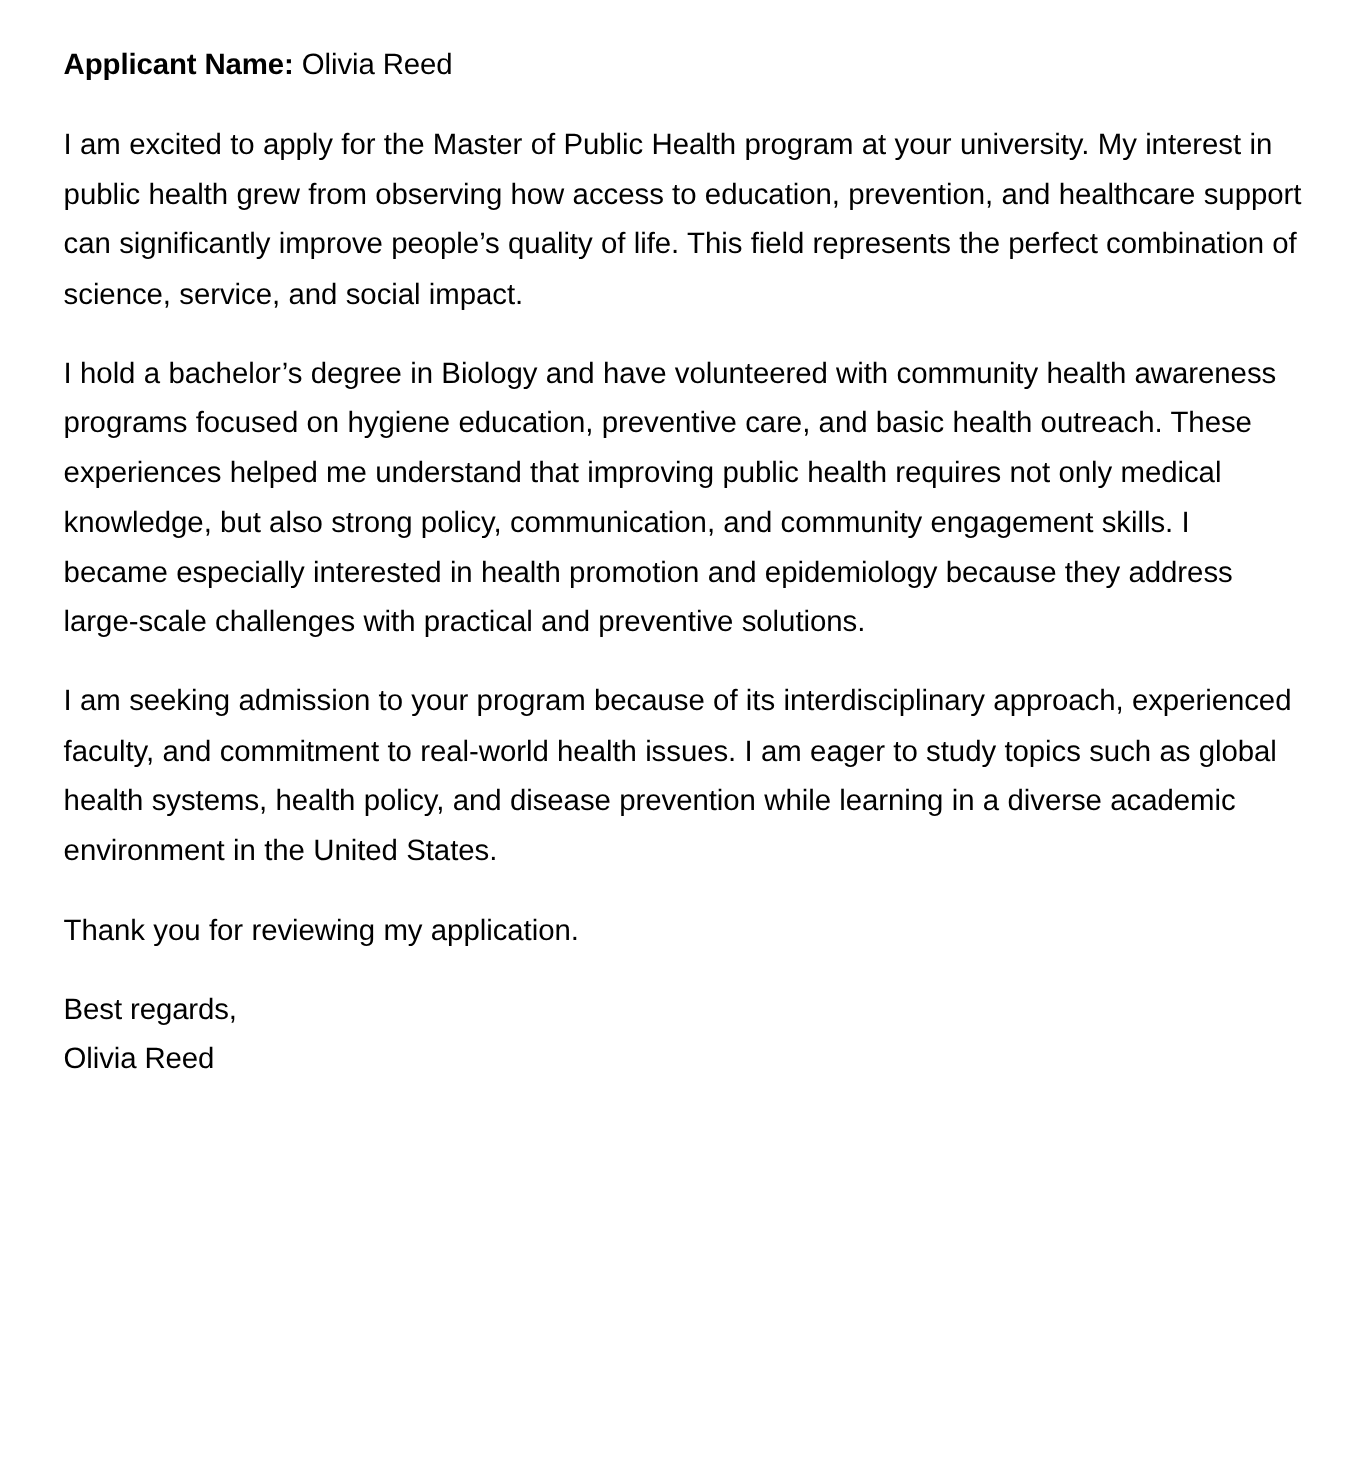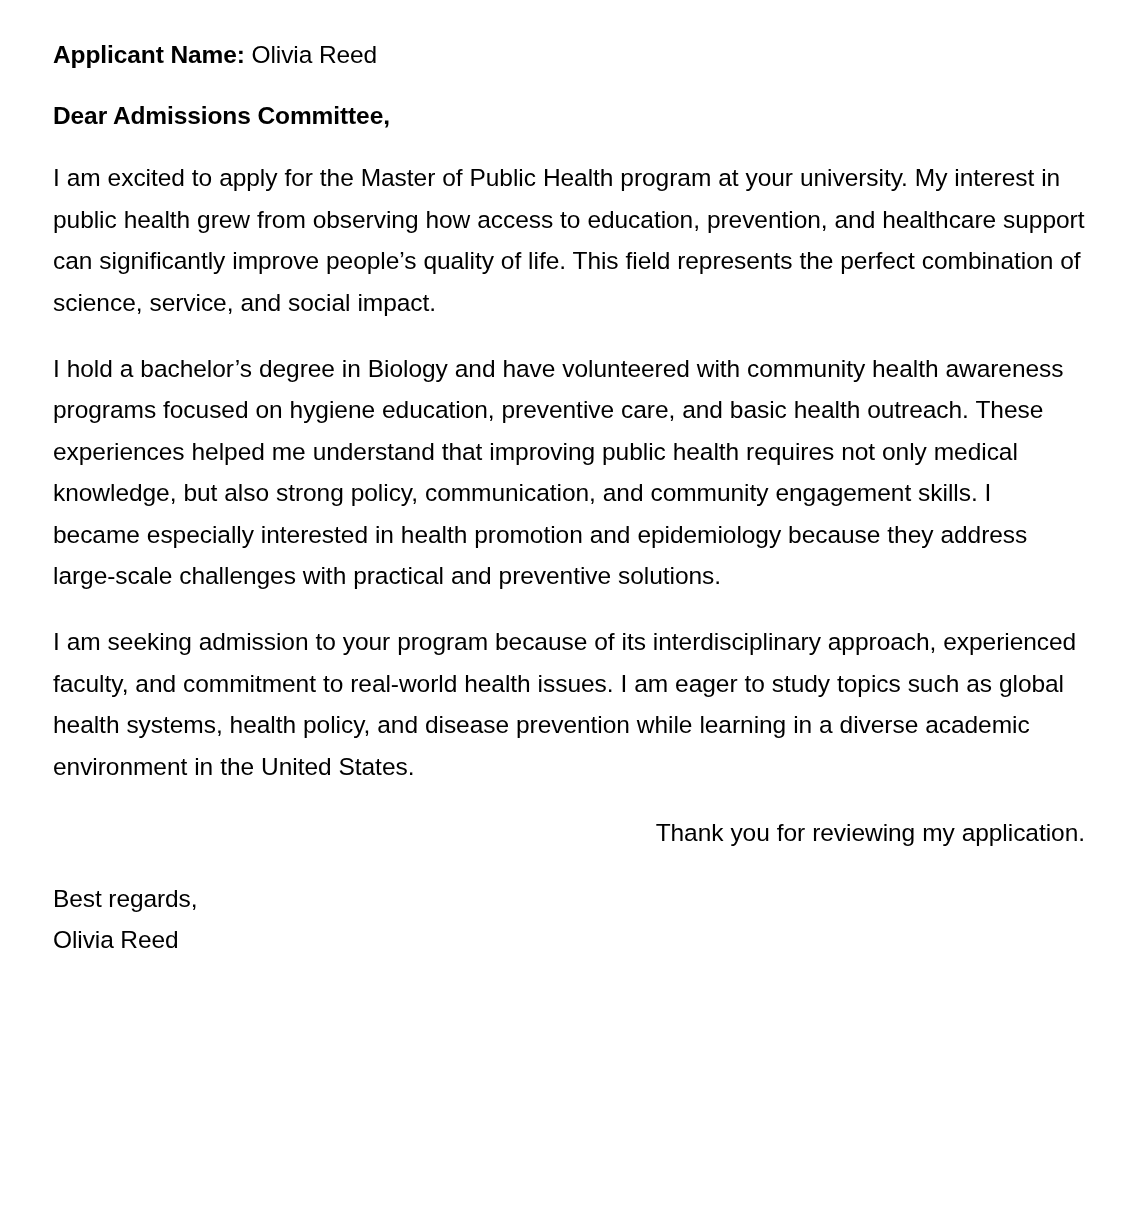--- a/index.html
+++ b/index.html
@@ -60,21 +60,20 @@
     margin-top: 21px;
     text-align: left;
     letter-spacing: -0.05px;
     word-spacing: 0.2px;
   }
   .para.first-para {
     margin-top: 24px;
   }
   .para.short-para {
     margin-top: 18px;
-    text-align: right;
   }
 
   
   .closing-block {
     margin-top: 18px;
   }
   .closing-line {
     font-size: 24.5px;
     line-height: 41px;
     letter-spacing: -0.1px;
@@ -89,21 +88,20 @@
 </head>
 <body>
 
 <div class="page">
   <div class="doc-body">
 
     <div class="meta-block">
       <div class="meta-line"><span class="meta-label">Applicant Name:</span><span class="meta-value"> Olivia Reed</span></div>
     </div>
 
-    <div class="salutation">Dear Admissions Committee,</div>
 
     <p class="para first-para">I am excited to apply for the Master of Public Health program at your university. My interest in public health grew from observing how access to education, prevention, and healthcare support can significantly improve people’s quality of life. This field represents the perfect combination of science, service, and social impact.</p>
     <p class="para">I hold a bachelor’s degree in Biology and have volunteered with community health awareness programs focused on hygiene education, preventive care, and basic health outreach. These experiences helped me understand that improving public health requires not only medical knowledge, but also strong policy, communication, and community engagement skills. I became especially interested in health promotion and epidemiology because they address large-scale challenges with practical and preventive solutions.</p>
     <p class="para">I am seeking admission to your program because of its interdisciplinary approach, experienced faculty, and commitment to real-world health issues. I am eager to study topics such as global health systems, health policy, and disease prevention while learning in a diverse academic environment in the United States.</p>
     <p class="para short-para">Thank you for reviewing my application.</p>
 
     <div class="closing-block">
       <div class="closing-line bold">Best regards,</div>
       <div class="closing-line regular">Olivia Reed</div>
     </div>

